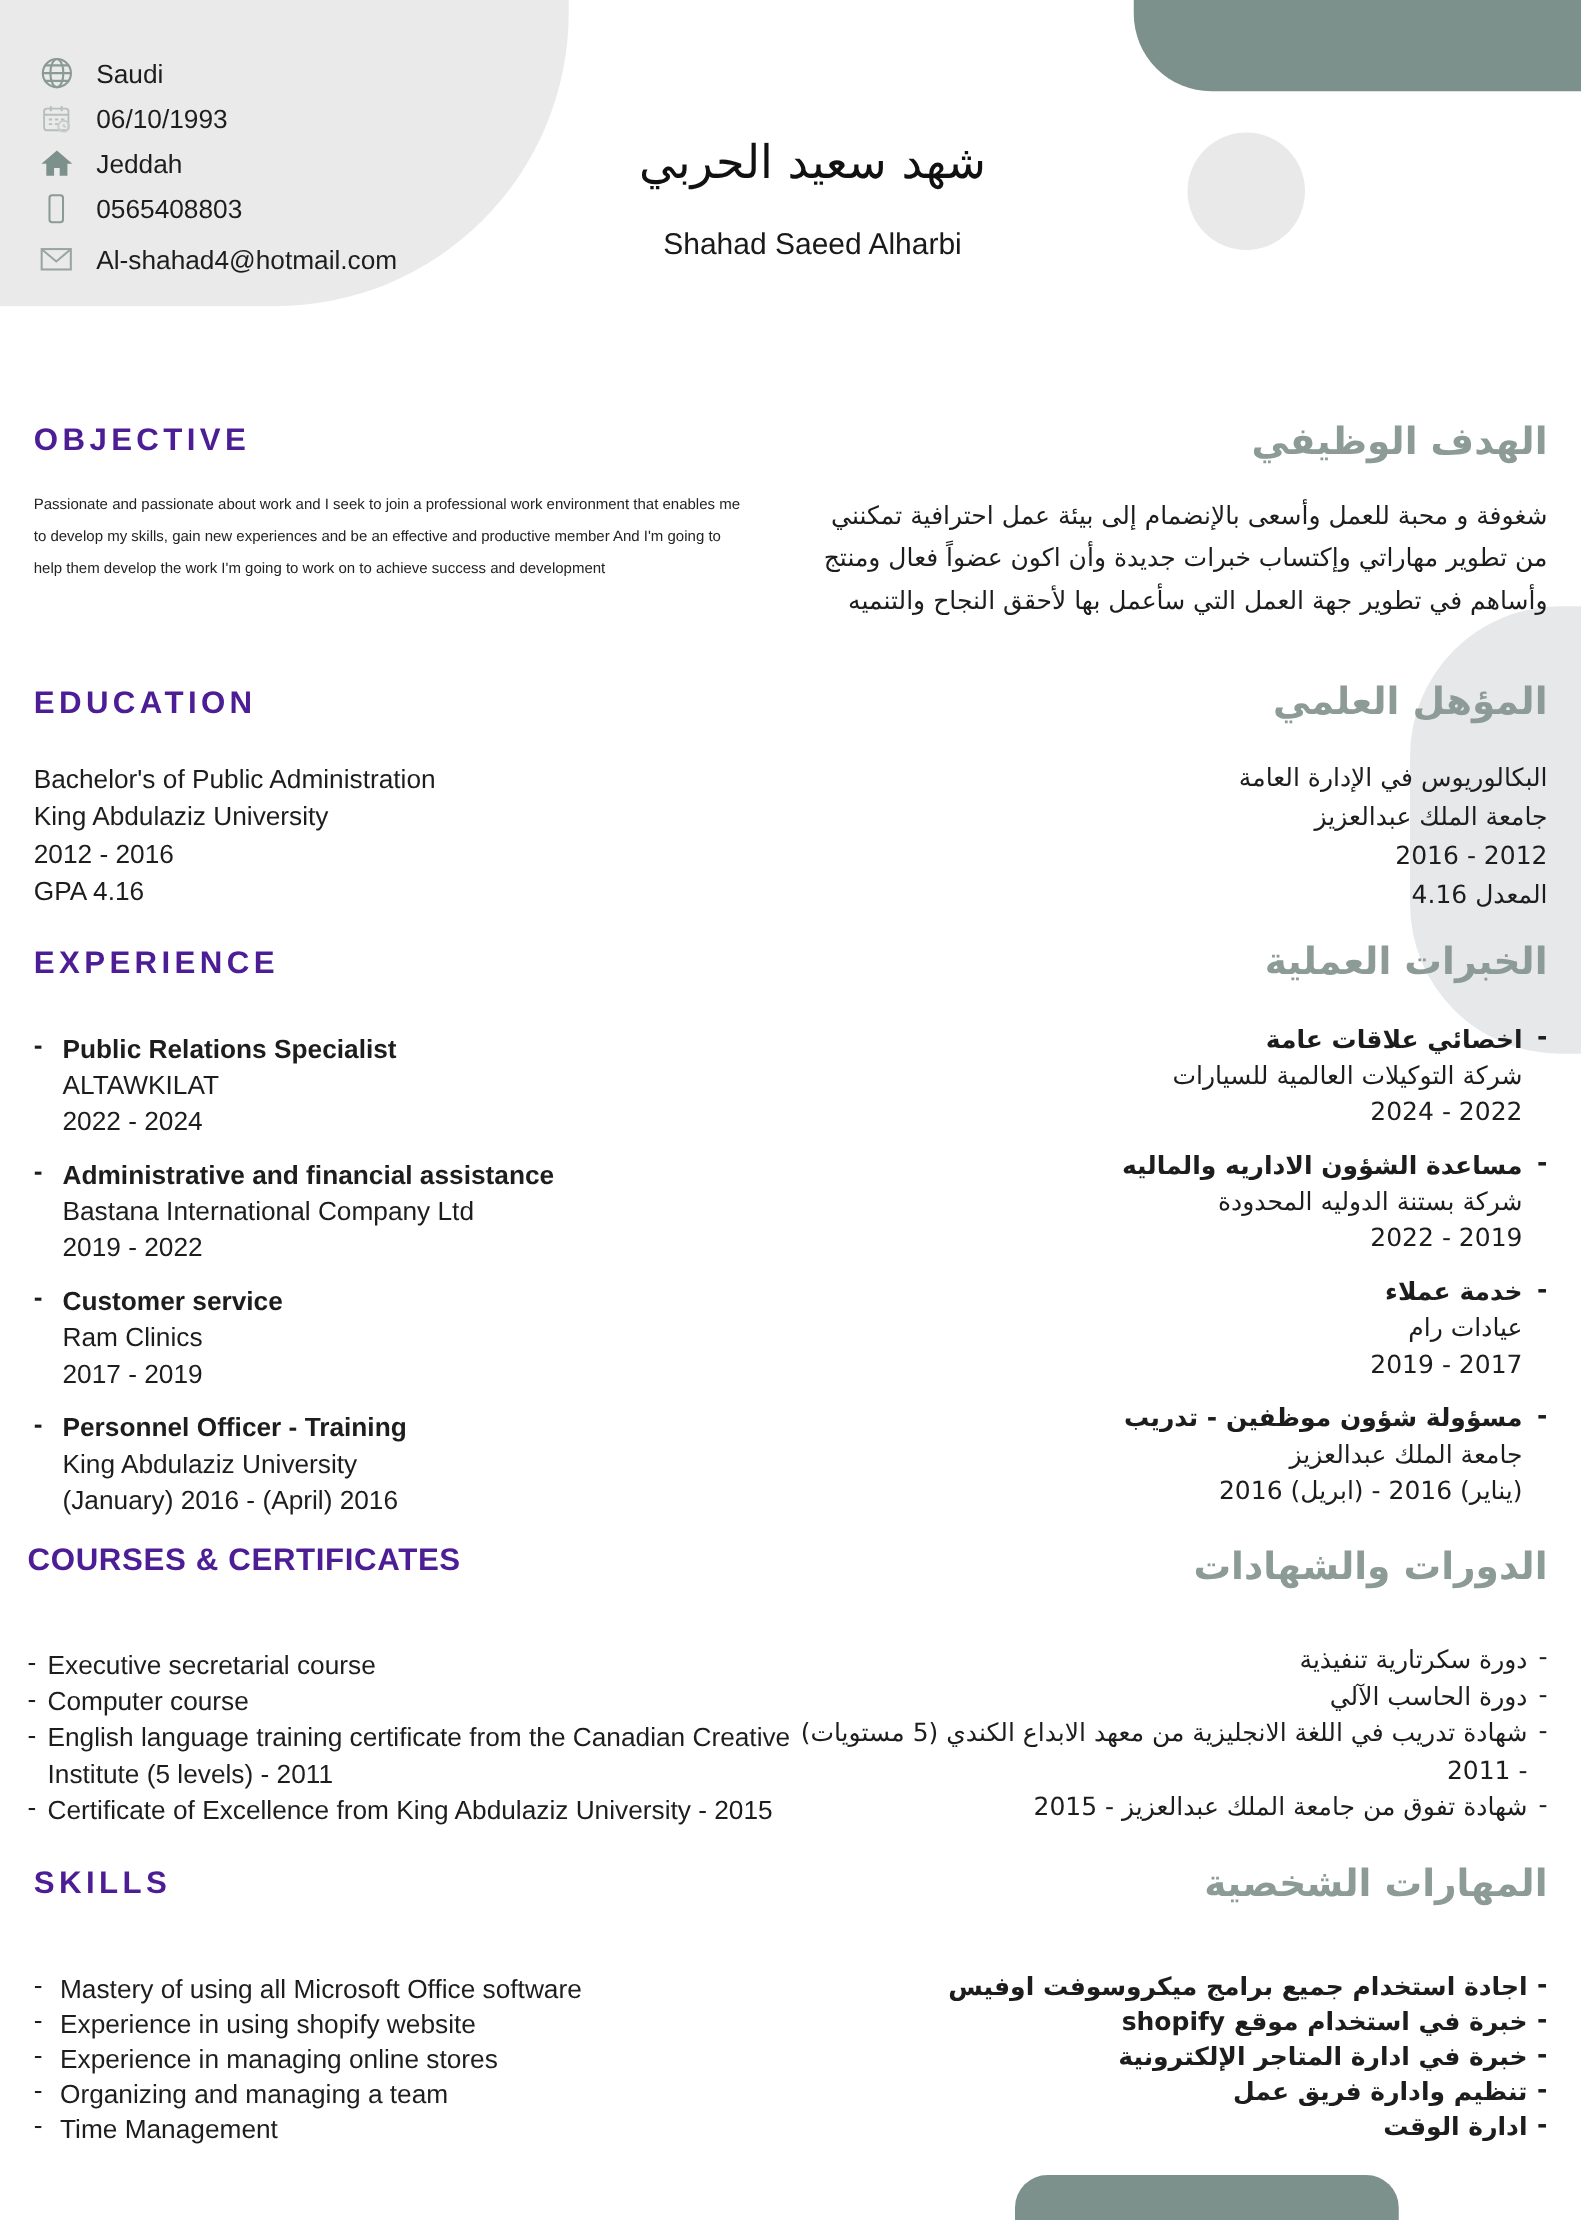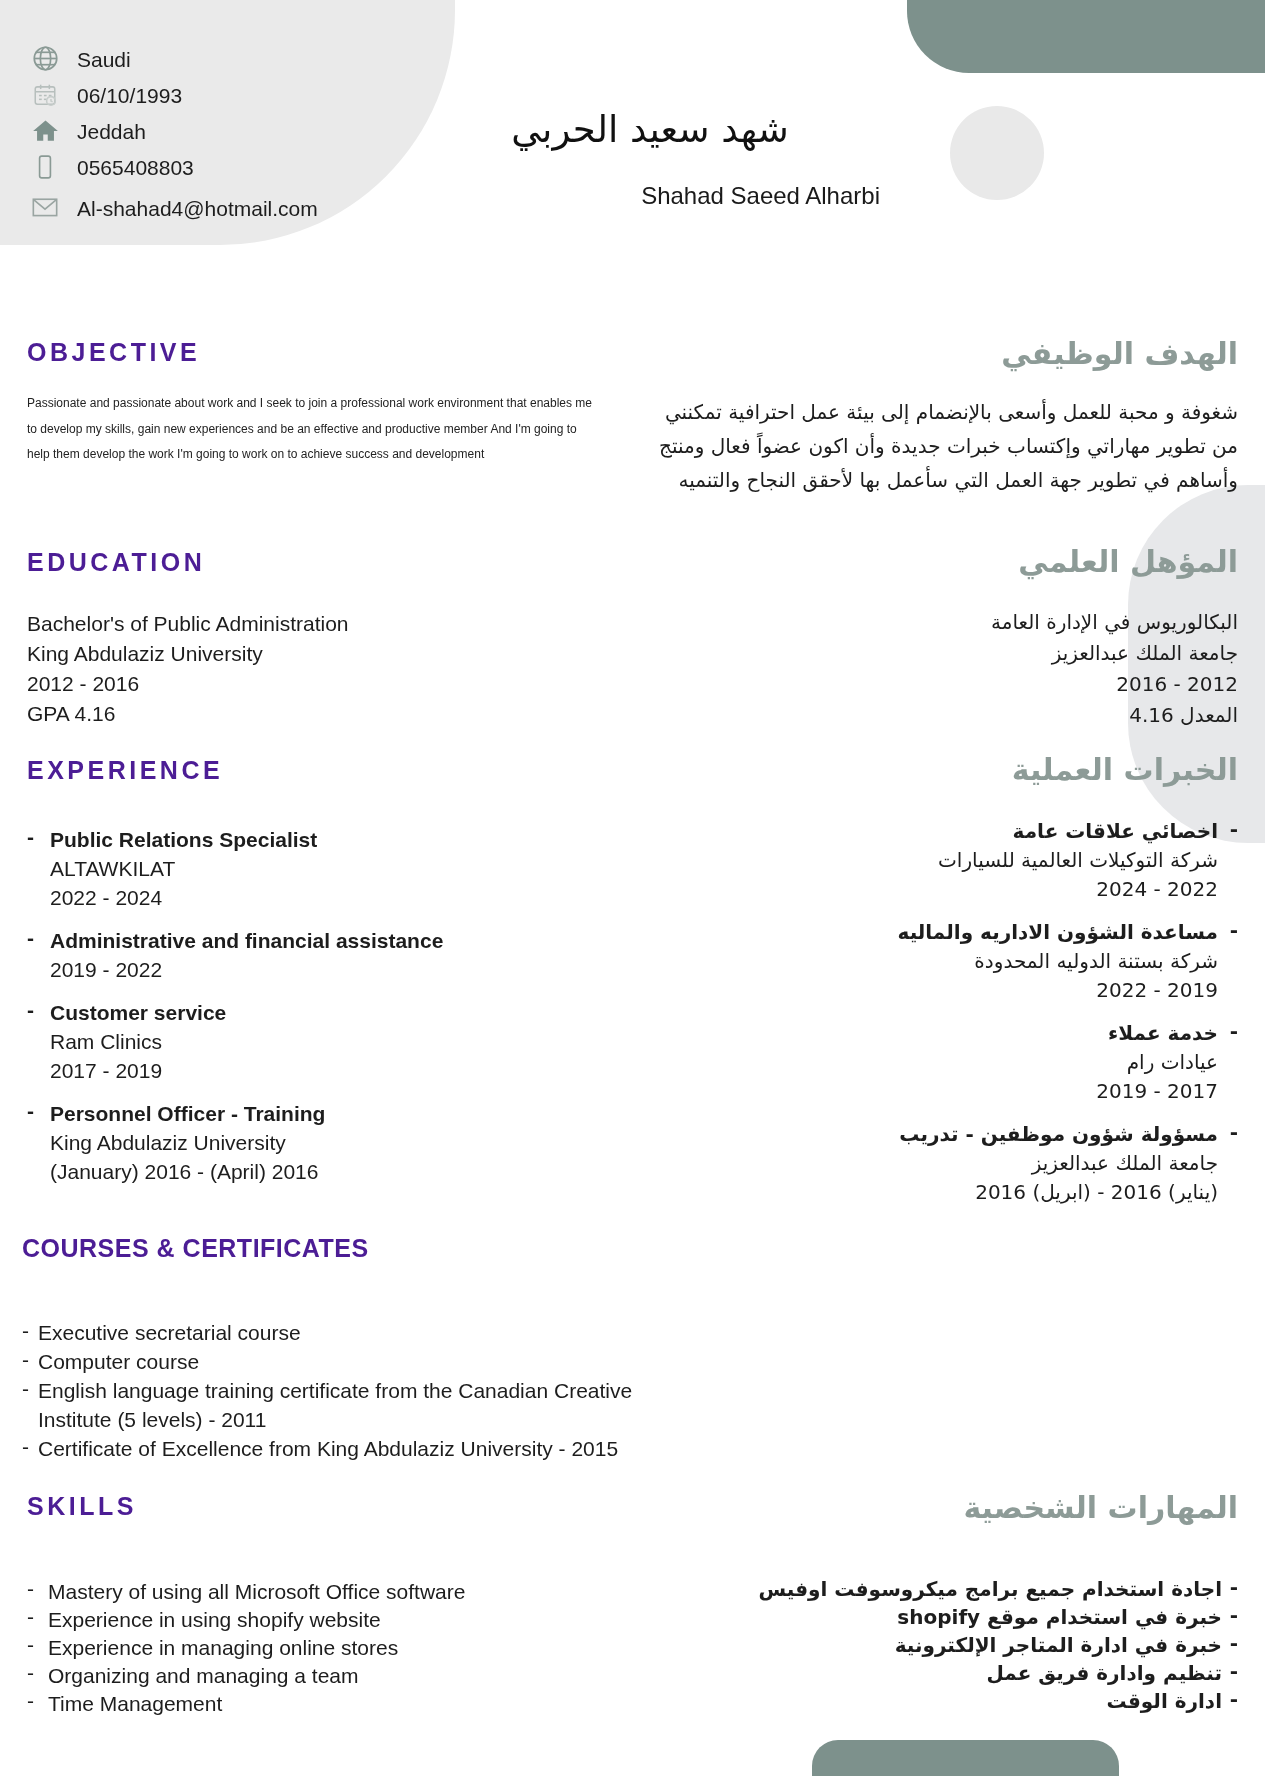--- a/index.html
+++ b/index.html
@@ -17,21 +17,21 @@
   .bar-bottom{position:absolute;left:812px;top:1740px;width:307px;height:36px;background:#7d918c;
               border-radius:26px 26px 0 0;}
   
   .contact{position:absolute;left:30px;top:36px;z-index:3;}
   .c-row{display:flex;align-items:flex-end;height:36px;font-size:21px;color:#1d1d1d;}
   .c-row.email{margin-top:5px;}
   .c-ic{width:30px;height:27px;margin-right:17px;display:flex;align-items:center;justify-content:center;flex:0 0 30px;}
   
   .name-ar{position:absolute;left:420px;top:108px;width:460px;text-align:center;direction:rtl;
            font-family:"DejaVu Sans",sans-serif;font-size:37px;color:#111;z-index:3;}
-  .name-en{position:absolute;left:420px;top:182px;width:460px;text-align:right;font-size:24px;
+  .name-en{position:absolute;left:420px;top:182px;width:460px;text-align:center;font-size:24px;
            color:#1a1a1a;z-index:3;}
   
   .sec{position:absolute;z-index:2;}
   .h-en{font-size:25px;font-weight:bold;letter-spacing:3.5px;color:#4c1d95;margin:0;}
   .h-en.tight{letter-spacing:0.5px;}
   .h-ar{font-size:30px;font-weight:bold;color:#8d9b97;margin:0;direction:rtl;text-align:right;
         font-family:"DejaVu Sans",sans-serif;}
   .ar{direction:rtl;text-align:right;font-family:"DejaVu Sans",sans-serif;}
   
   #objective-en{left:27px;top:338px;width:575px;}
@@ -181,20 +181,21 @@
     <div class="items">
 
         <div class="xitem">
           <div class="ti">Public Relations Specialist</div>
           <div>ALTAWKILAT</div>
           <div>2022 - 2024</div>
         </div>
 
         <div class="xitem">
           <div class="ti">Administrative and financial assistance</div>
+          <div>Bastana International Company Ltd</div>
           <div>2019 - 2022</div>
         </div>
 
         <div class="xitem">
           <div class="ti">Customer service</div>
           <div>Ram Clinics</div>
           <div>2017 - 2019</div>
         </div>
 
         <div class="xitem">
@@ -235,20 +236,30 @@
   </div>
 
   <div class="sec" id="courses-en">
     <h2 class="h-en tight">COURSES &amp; CERTIFICATES</h2>
     <ul class="list">
 
     <li>Executive secretarial course</li>
         <li>Computer course</li>
         <li>English language training certificate from the Canadian Creative Institute (5 levels) - 2011</li>
         <li>Certificate of Excellence from King Abdulaziz University - 2015</li>
+      </ul>
+  </div>
+  <div class="sec ar" id="courses-ar">
+    <h2 class="h-ar">الدورات والشهادات</h2>
+    <ul class="list">
+
+    <li>دورة سكرتارية تنفيذية</li>
+        <li>دورة الحاسب الآلي</li>
+        <li>شهادة تدريب في اللغة الانجليزية من معهد الابداع الكندي (5 مستويات) - 2011</li>
+        <li>شهادة تفوق من جامعة الملك عبدالعزيز - 2015</li>
       </ul>
   </div>
 
   <div class="sec" id="skills-en">
     <h2 class="h-en">SKILLS</h2>
     <ul class="list">
 
     <li>Mastery of using all Microsoft Office software</li>
         <li>Experience in using shopify website</li>
         <li>Experience in managing online stores</li>

